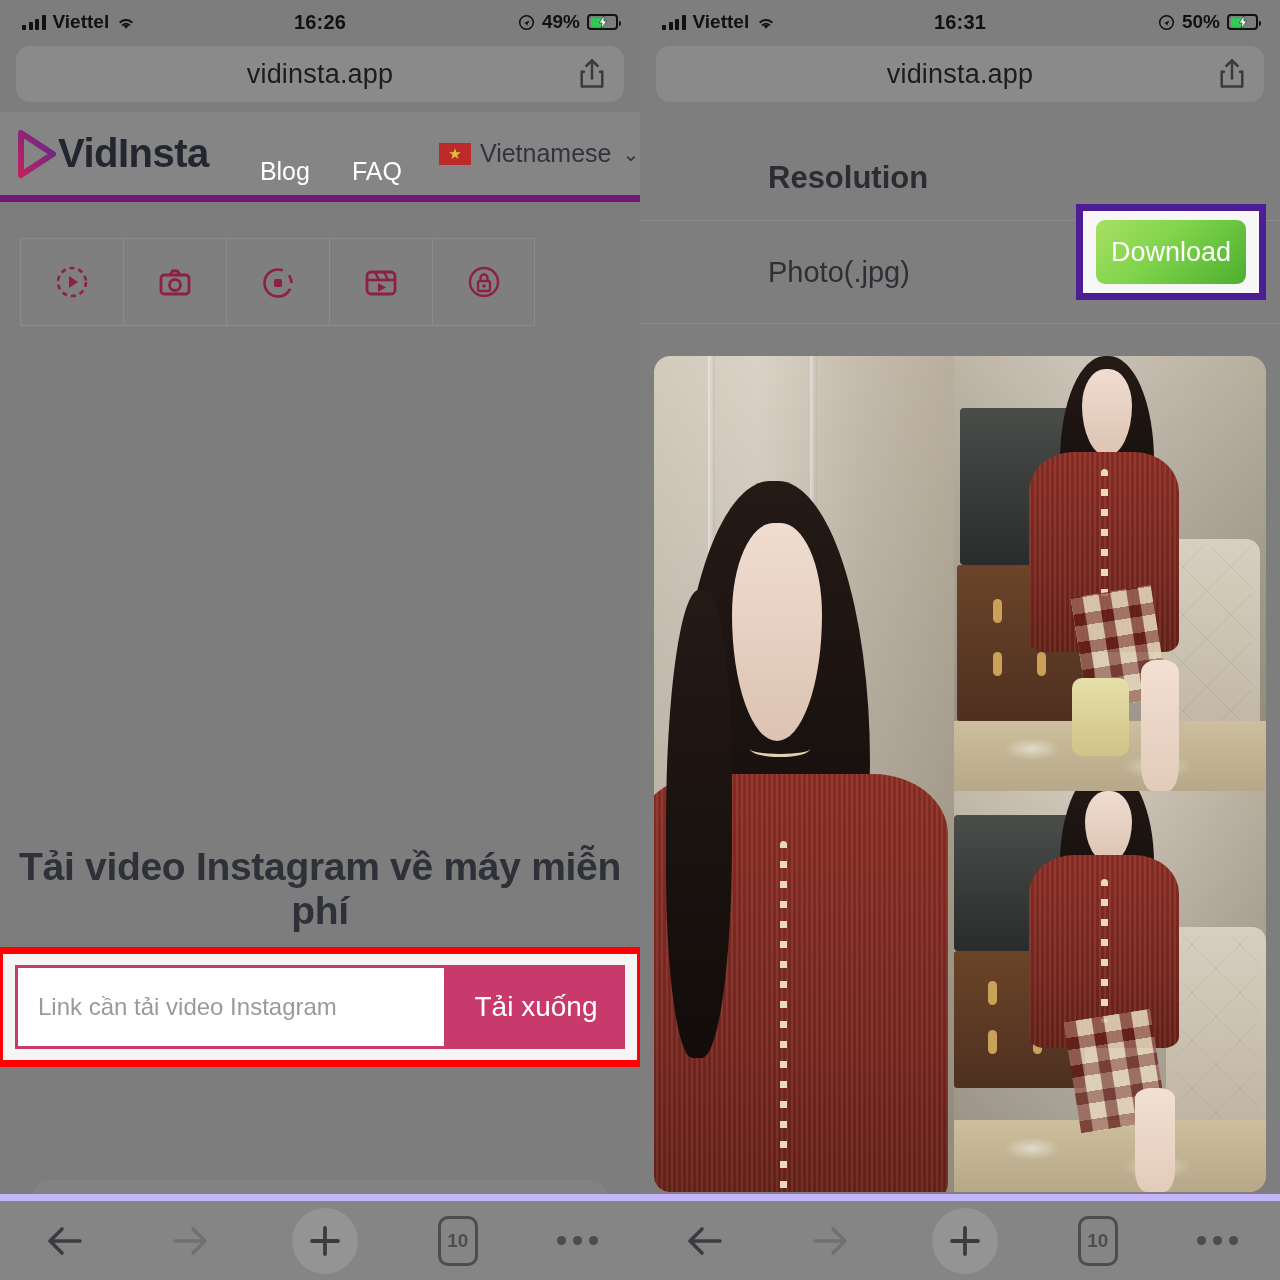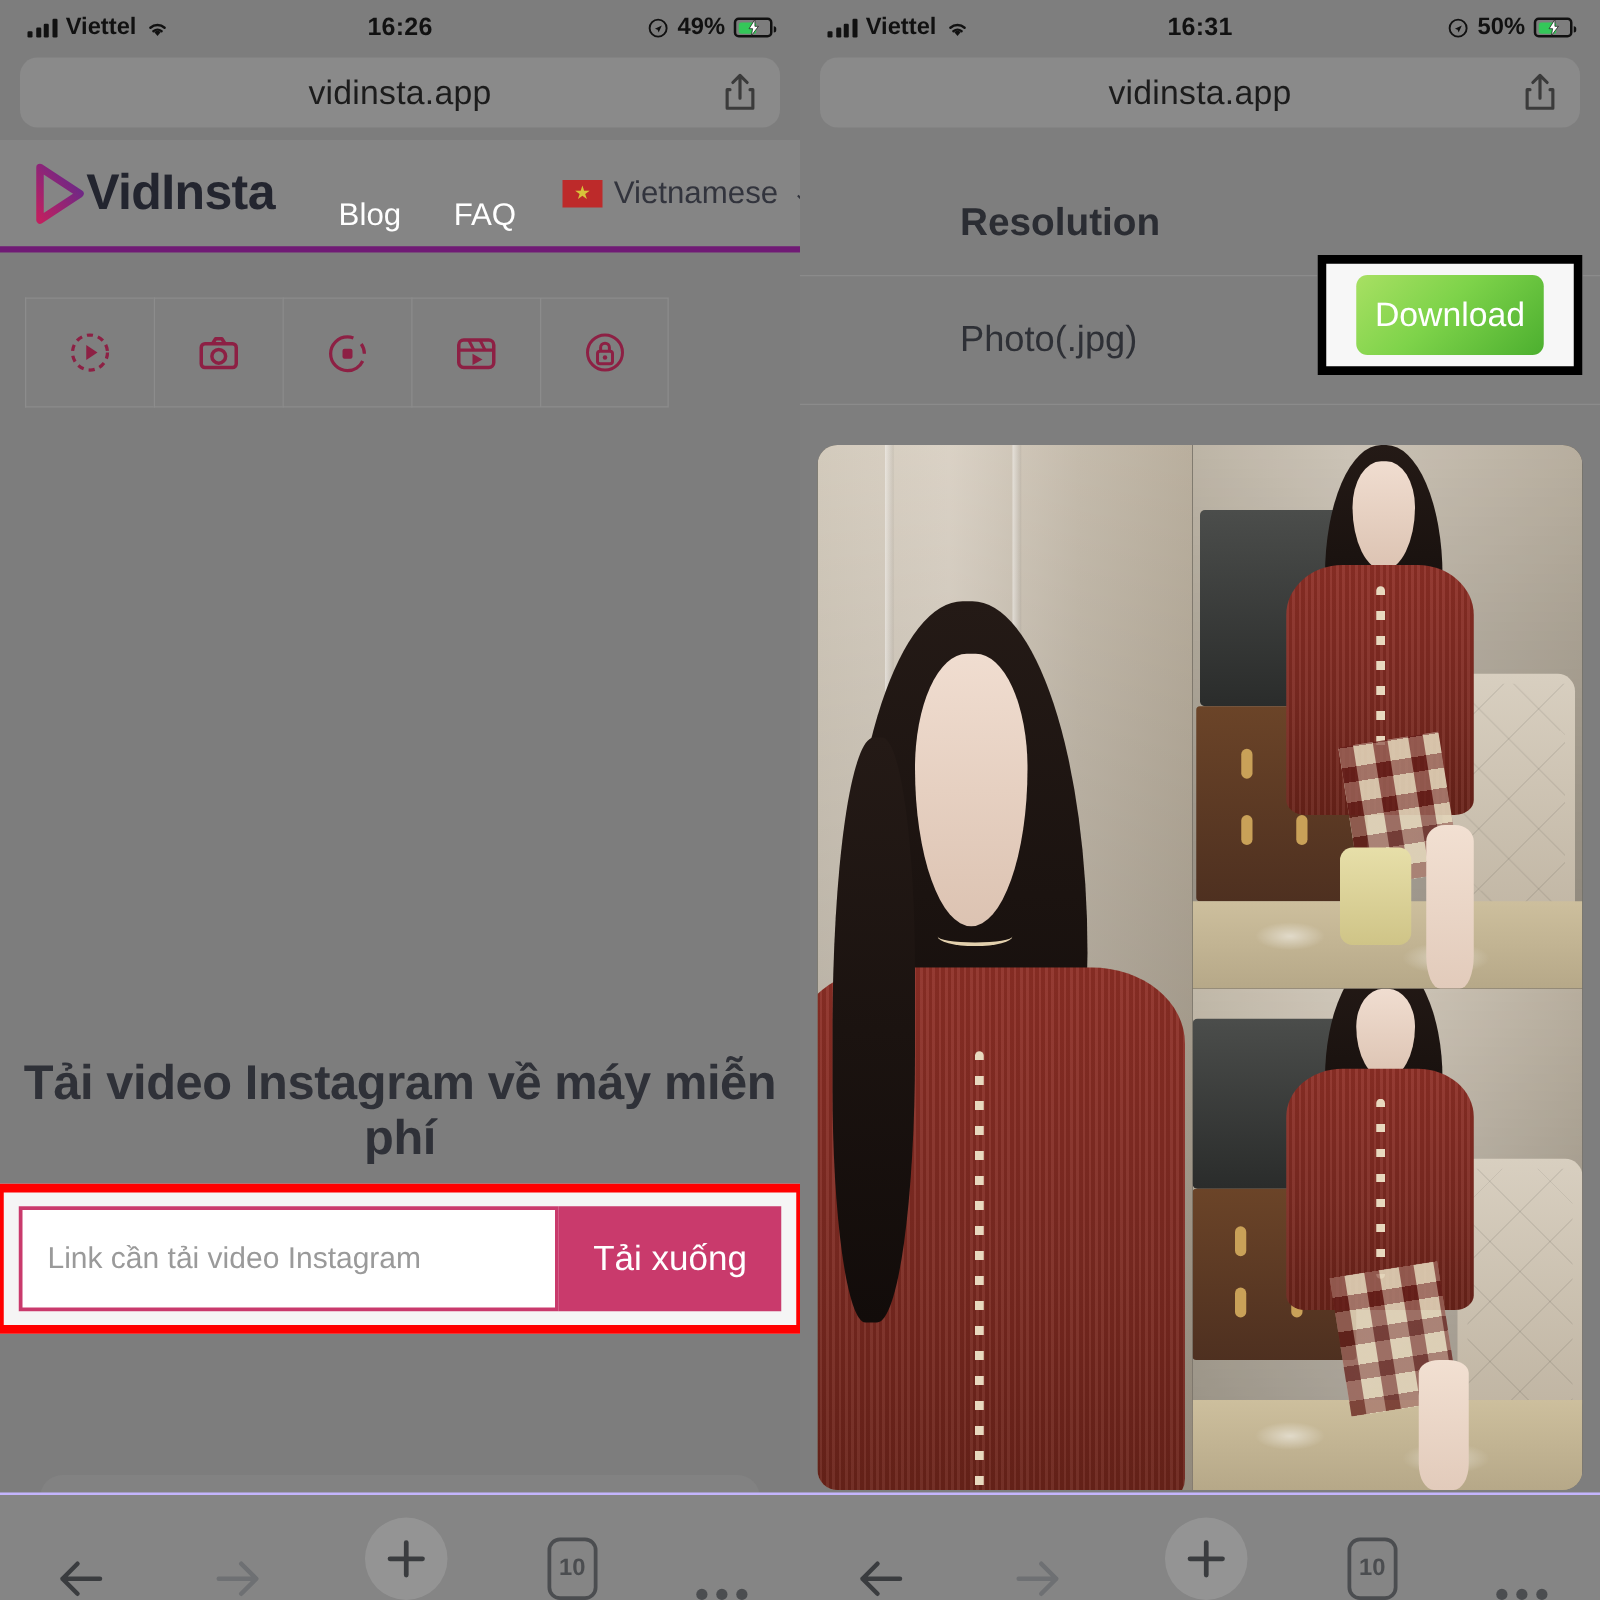--- a/index.html
+++ b/index.html
@@ -88,22 +88,22 @@
     position: absolute; right: 18px; top: 50%; transform: translateY(-50%);
     width: 28px; height: 32px;
   }
 
   
   .site-header {
     position: relative;
     height: 90px;
     background: #858585;
     display: flex; align-items: center;
-    padding-left: 26px;
-    border-bottom: 5px solid #701a75;
+    padding-left: 15px;
+    border-bottom: 7px solid #701a75;
   }
   .logo { display: flex; align-items: center; gap: 1px; }
   .logo svg { width: 42px; height: 50px; display: block; }
   .logo .word {
     font-size: 40px; font-weight: bold; color: #23252f; letter-spacing: -.5px;
   }
   .nav { display: flex; align-items: center; gap: 0; margin-left: 30px; }
   .nav a {
     font-size: 25px; color: #ffffff; text-decoration: none; padding: 0 21px; margin-top: 36px;
   }
@@ -193,23 +193,23 @@
     height: 104px;
     border-top: 1px solid #8b8b8b;
     border-bottom: 1px solid #8b8b8b;
     display: flex; align-items: center;
   }
   .res-label {
     font-size: 29px; color: #2e3036; padding-left: 128px;
   }
   .dl-green-wrap {
     position: absolute; right: 14px; top: -17px;
-    border: 7px solid #000000;
+    border: 7px solid #4c1d95;
     background: #f7f7f7;
-    padding: 9px 24px;
+    padding: 9px 13px;
   }
   .dl-green {
     width: 150px; height: 64px;
     border: none; border-radius: 9px;
     background: linear-gradient(135deg, #a8e063 0%, #7ed34a 45%, #4caf2f 100%);
     color: #ffffff; font-size: 27px;
     font-family: "Liberation Sans", sans-serif;
     cursor: pointer;
   }
 
@@ -324,22 +324,22 @@
     position:absolute;
     border-bottom: 3px solid #e2d0ad;
     border-radius: 0 0 50% 50%;
   }
 
   
   .bottombar {
     position: absolute; left: 0; right: 0; bottom: 0;
     height: 86px;
     background: #858585;
-    border-top: 2px solid #c4b5fd;
-    display: flex; align-items: flex-end; justify-content: space-around;
+    border-top: 7px solid #c4b5fd;
+    display: flex; align-items: center; justify-content: space-around;
     padding: 0 22px;
     gap: 40px;
   }
   .bb { display: flex; align-items: center; justify-content: center; }
   .bb svg { display: block; }
   .bb.plus {
     width: 66px; height: 66px; border-radius: 50%;
     background: rgba(255,255,255,.13);
   }
   .tabcount {

